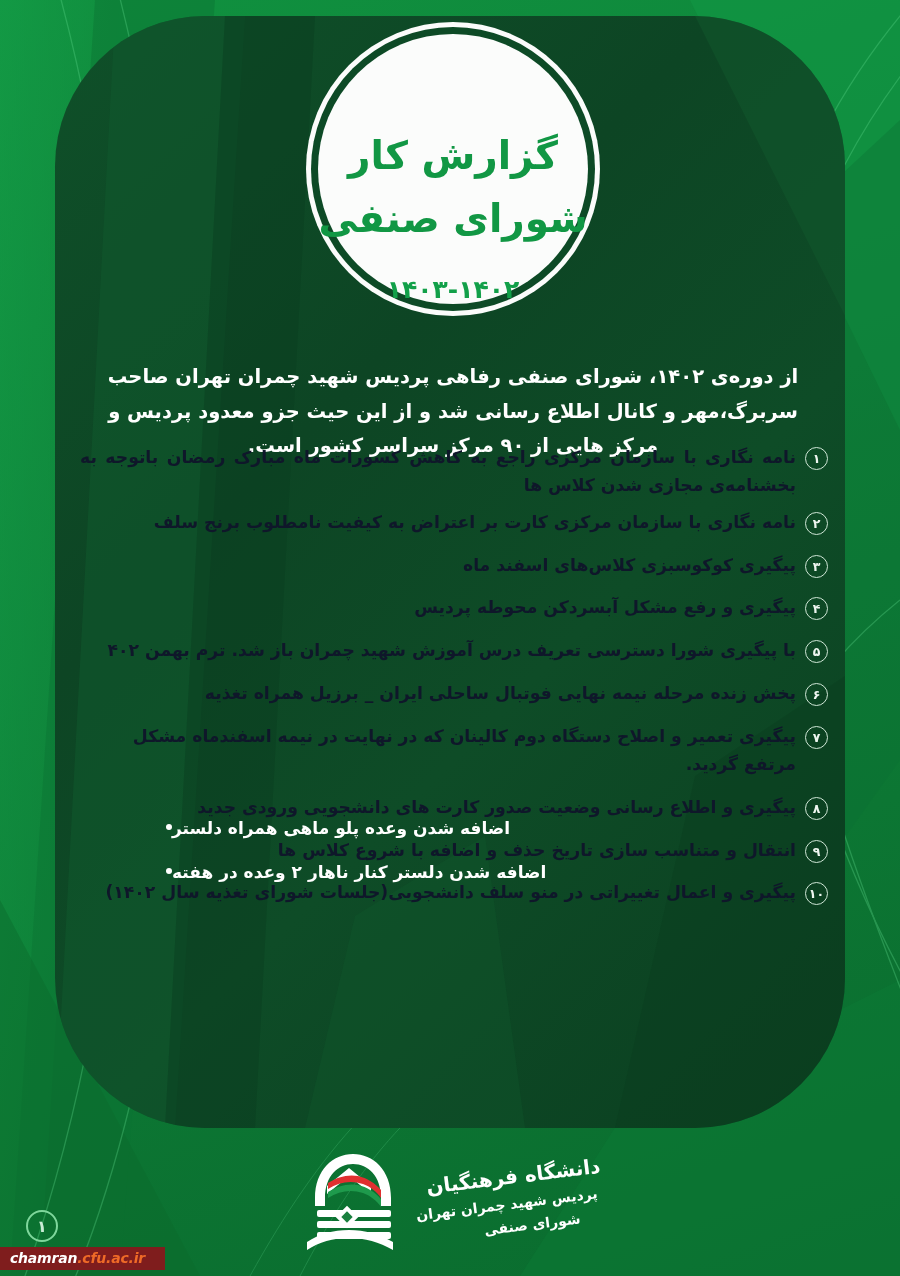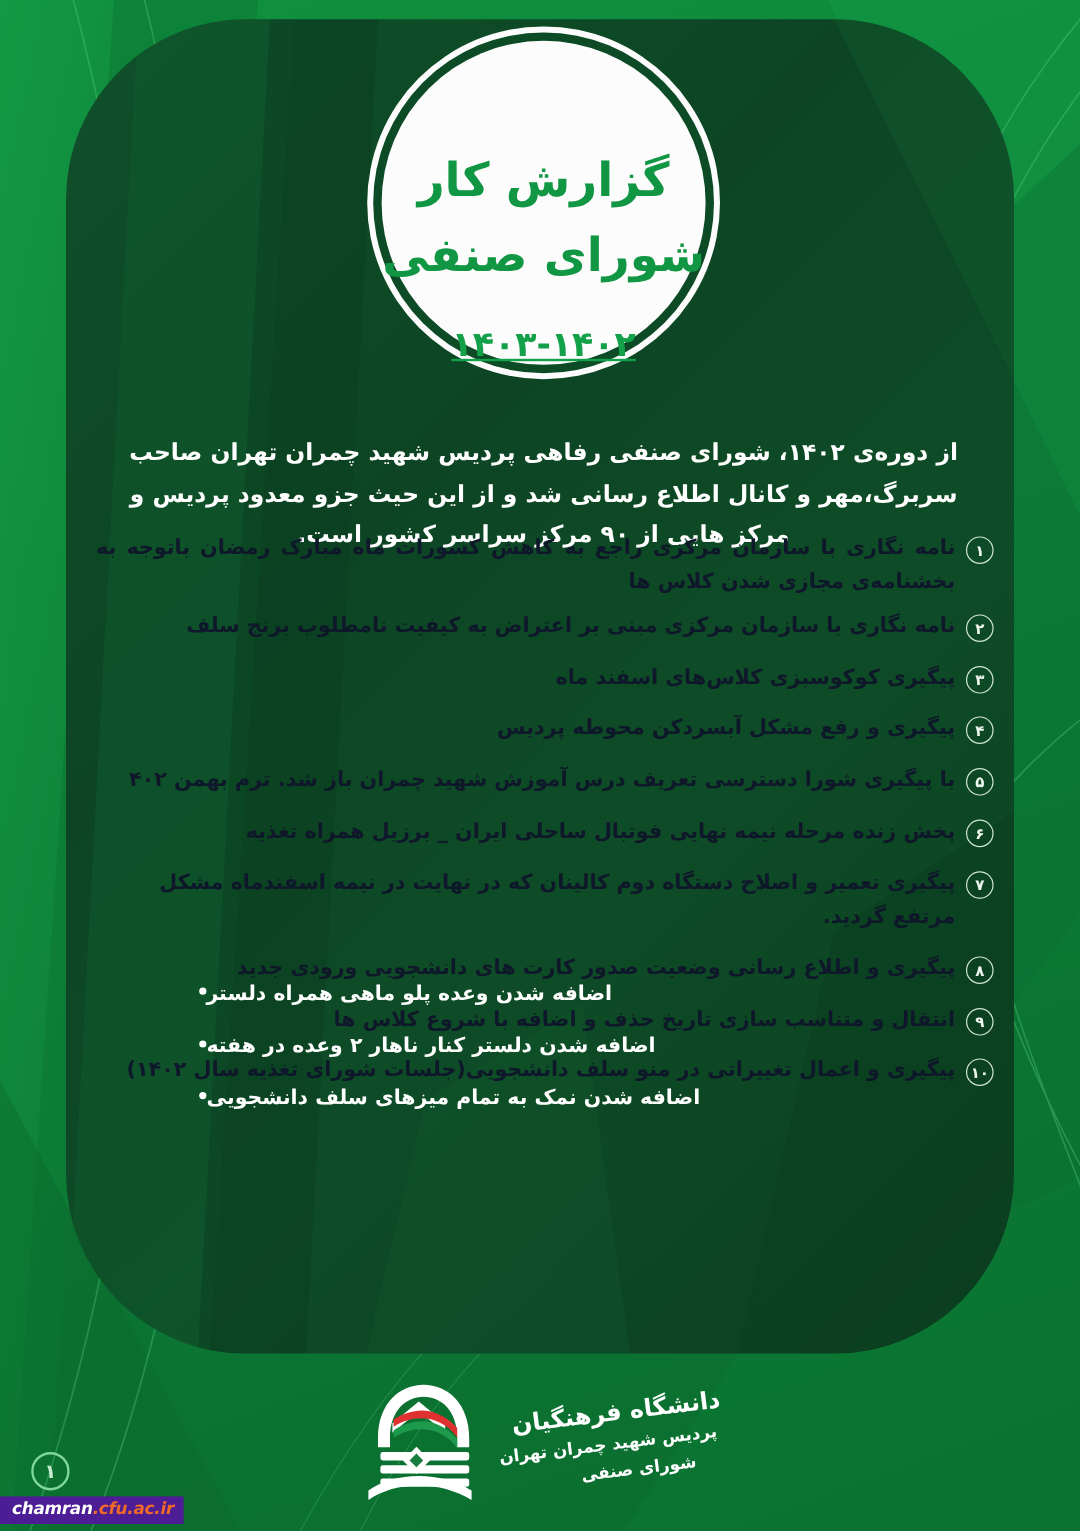--- a/index.html
+++ b/index.html
@@ -101,25 +101,24 @@
   .title-line {
     color: #119744;
     font-size: 39px;
     font-weight: bold;
     line-height: 1.12;
     letter-spacing: -0.5px;
     text-align: center;
   }
   .title-year {
     color: #12a049;
-    font-size: 29px;
+    font-size: 25px;
     font-weight: bold;
     margin-top: 14px;
     letter-spacing: 1px;
-    text-decoration: underline;
   }
 
   
   .intro {
     position: absolute;
     left: 90px;
     top: 360px;
     width: 726px;
     z-index: 7;
     color: #ffffff;
@@ -254,22 +253,22 @@
     font-weight: bold;
     line-height: 29px;
     text-align: center;
     box-sizing: border-box;
     z-index: 9;
   }
   .watermark {
     position: absolute;
     left: 0;
     top: 1247px;
-    padding: 3px 8px 4px 10px;
-    background: #4c1d95;
+    padding: 3px 20px 4px 10px;
+    background: #7f1d1d;
     z-index: 9;
     font-style: italic;
     font-weight: bold;
     font-size: 14px;
     letter-spacing: -0.2px;
     direction: ltr;
   }
   .wm-a { color: #ffffff; }
   .wm-b { color: #ef6a27; }
 </style>
@@ -338,21 +337,21 @@
 
   <div class="num-list">
 
     <div class="num-item">
       <div class="num-badge">۱</div>
       <div class="num-text">نامه نگاری با سازمان مرکزی راجع به کاهش کسورات ماه مبارک رمضان باتوجه به بخشنامه‌ی مجازی شدن کلاس ها</div>
     </div>
 
     <div class="num-item short spaced">
       <div class="num-badge">۲</div>
-      <div class="num-text">نامه نگاری با سازمان مرکزی مبنی بر اعتراض به کیفیت نامطلوب برنج سلف</div>
+      <div class="num-text">نامه نگاری با سازمان مرکزی کارت بر اعتراض به کیفیت نامطلوب برنج سلف</div>
     </div>
 
     <div class="num-item short spaced">
       <div class="num-badge">۳</div>
       <div class="num-text">پیگیری کوکوسبزی کلاس‌های اسفند ماه</div>
     </div>
 
     <div class="num-item short spaced">
       <div class="num-badge">۴</div>
       <div class="num-text">پیگیری و رفع مشکل آبسردکن محوطه پردیس</div>
@@ -401,26 +400,20 @@
 
 
     <div class="bullet-row">
       <div class="bullet-item">
         <div class="bullet-text">اضافه شدن دلستر کنار ناهار ۲ وعده در هفته</div>
         <div class="bullet-dot"></div>
       </div>
     </div>
 
 
-    <div class="bullet-row">
-      <div class="bullet-item">
-        <div class="bullet-text">اضافه شدن نمک به تمام میزهای سلف دانشجویی</div>
-        <div class="bullet-dot"></div>
-      </div>
-    </div>
 
 
   </div>
 
   <div class="footer">
     <div class="footer-words">
       <div class="fw1">دانشگاه فرهنگیان</div>
       <div class="fw2">پردیس شهید چمران تهران</div>
       <div class="fw3">شورای صنفی</div>
     </div>

